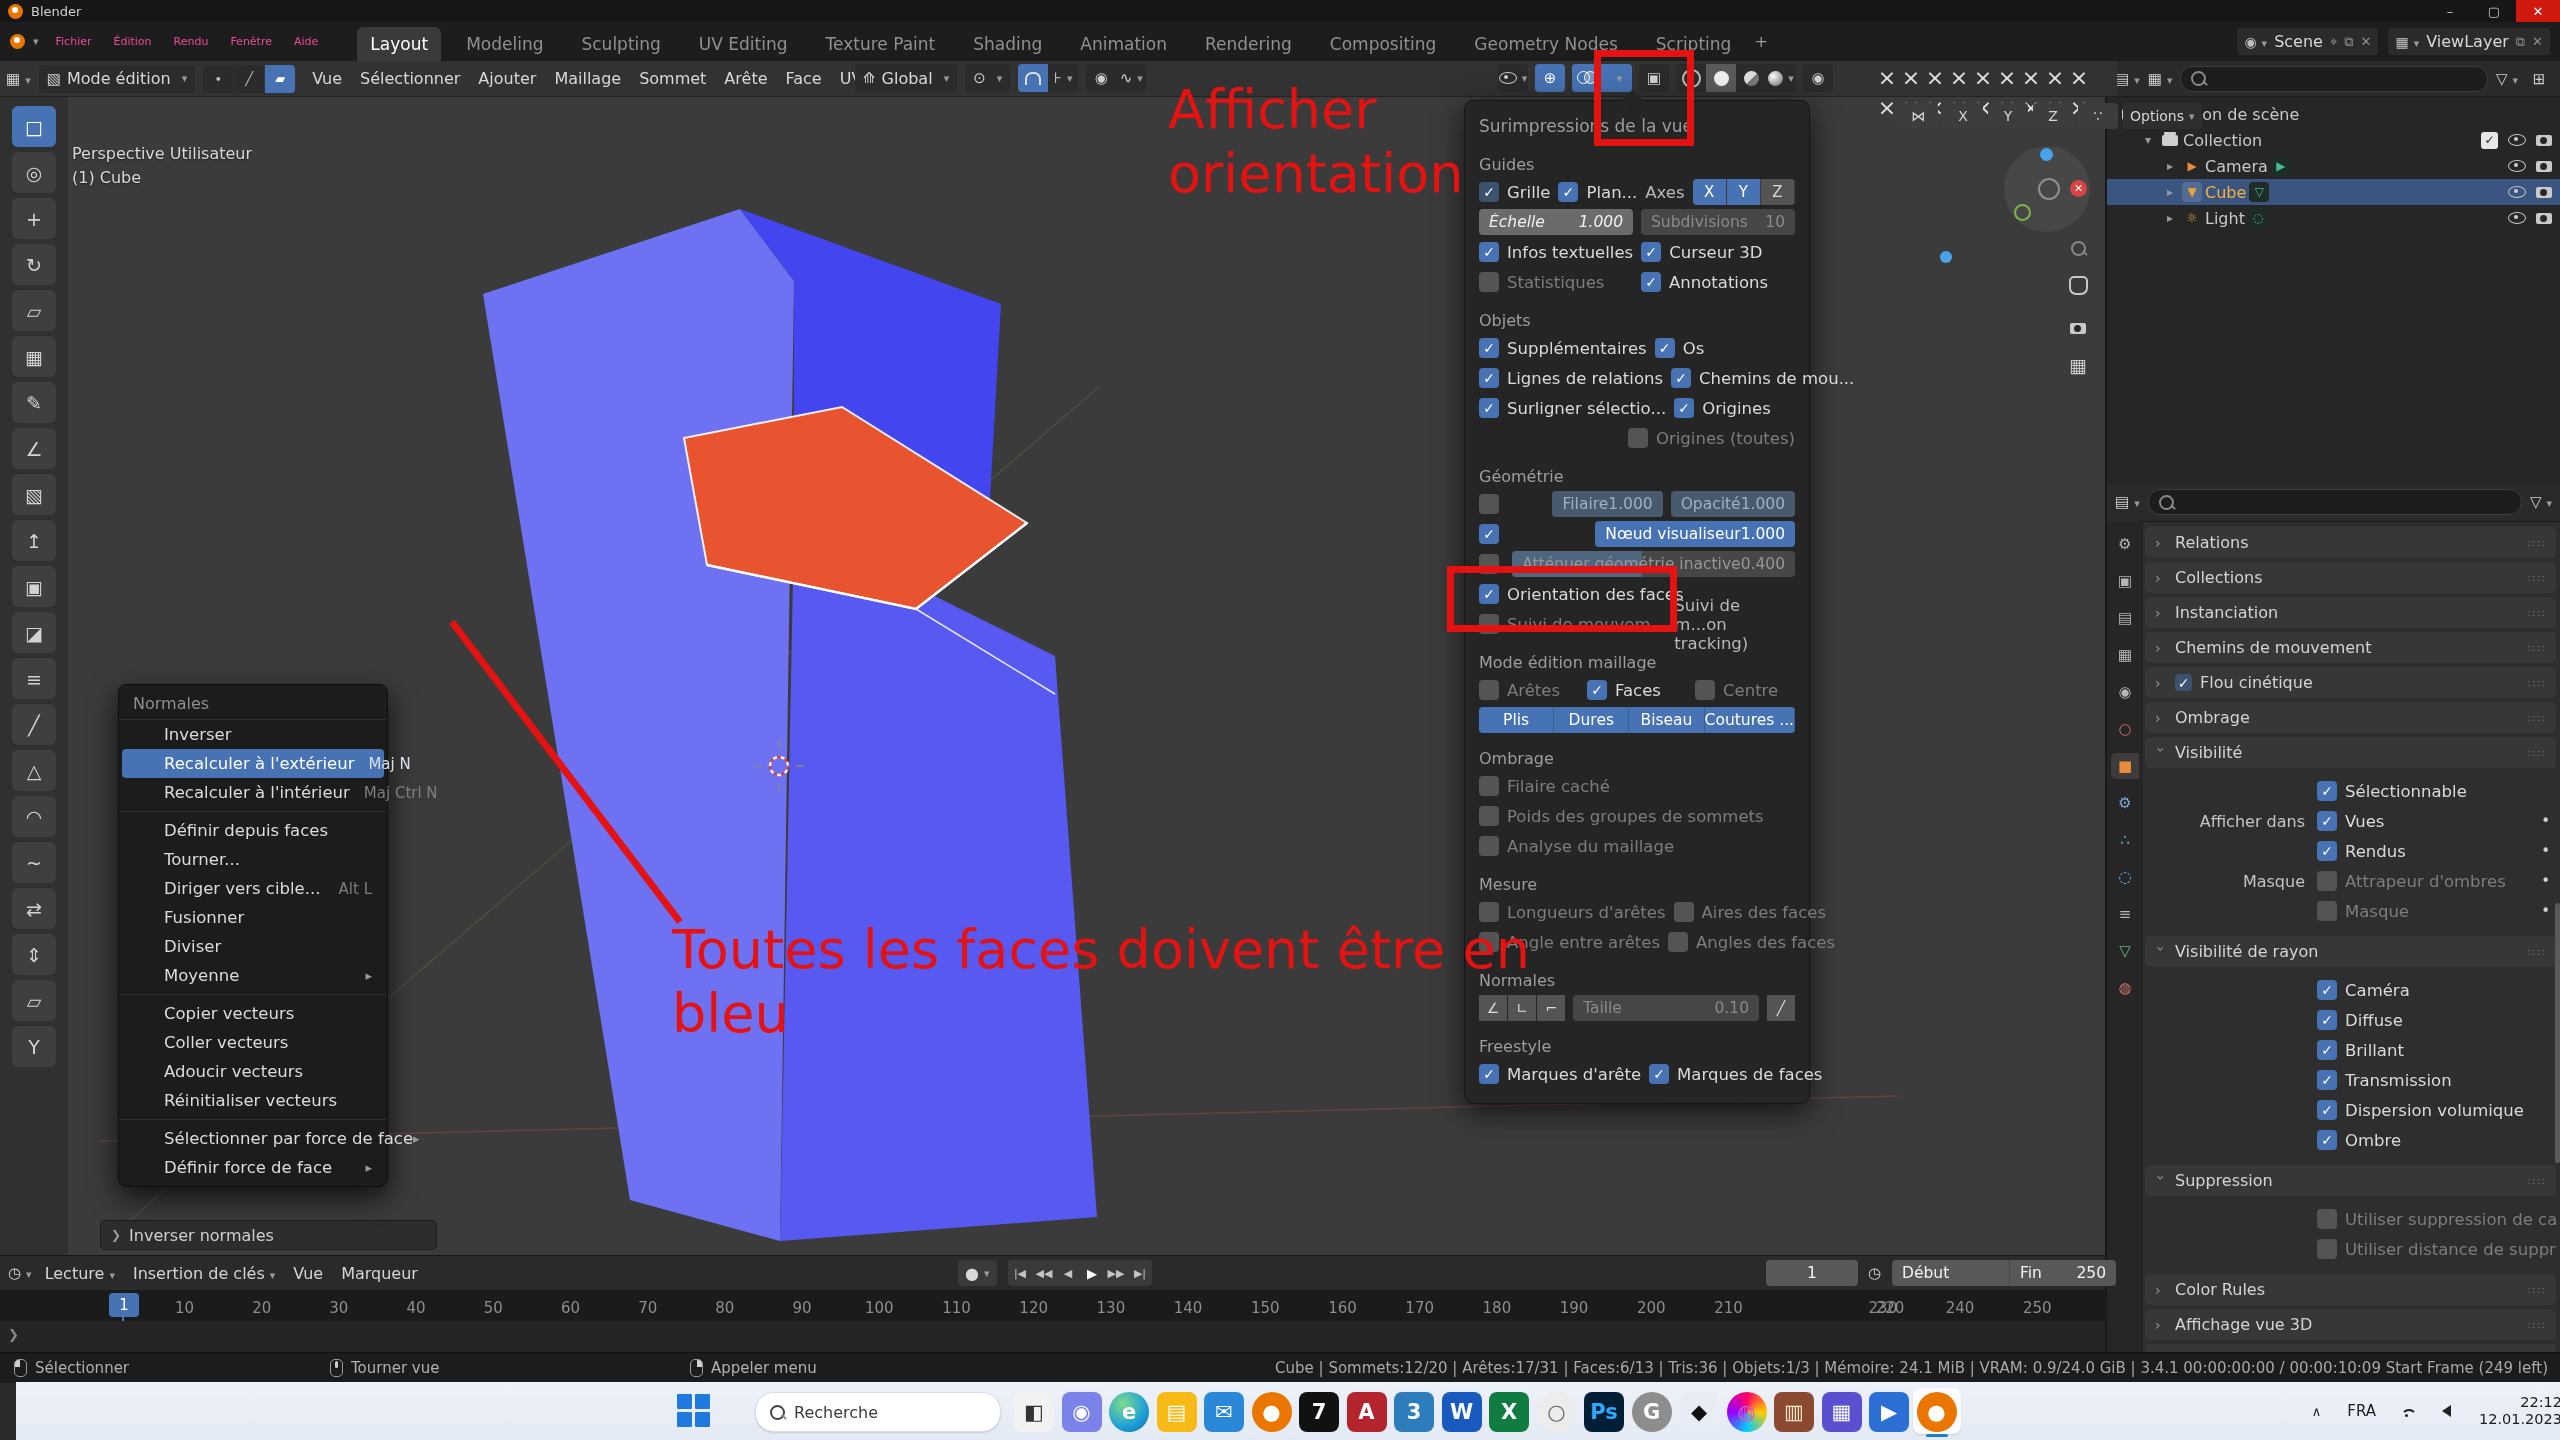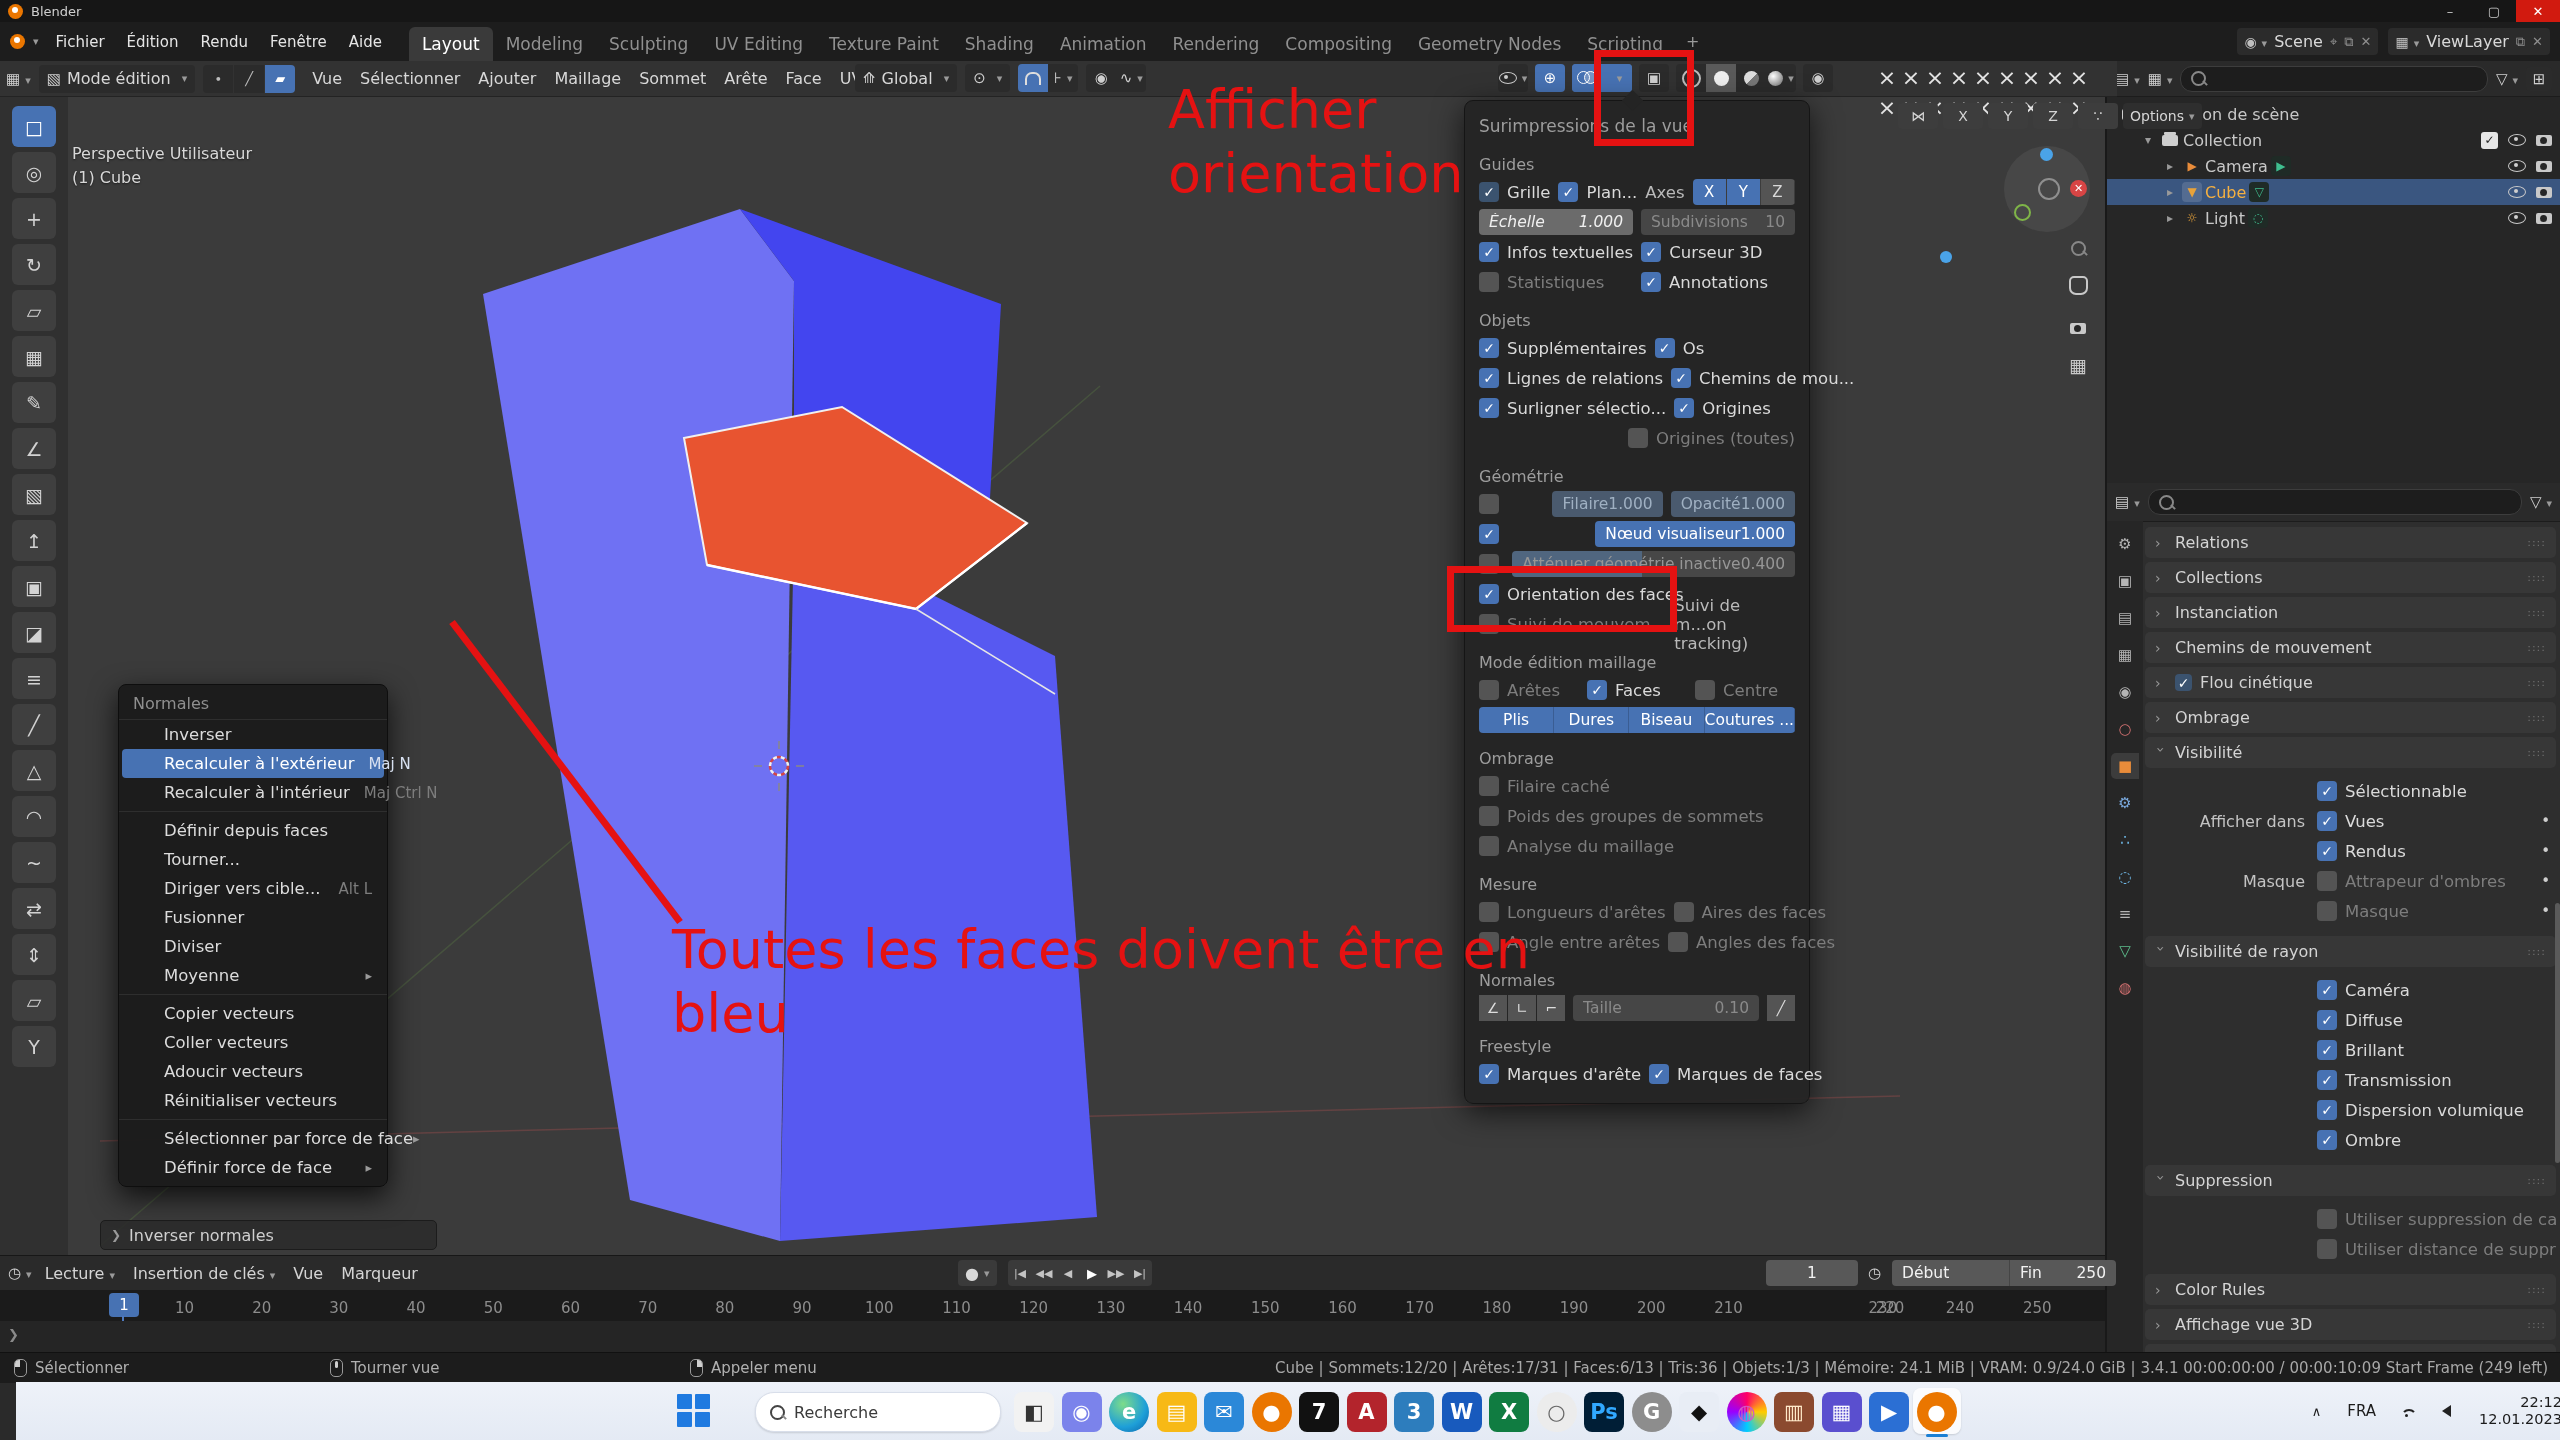--- a/index.html
+++ b/index.html
@@ -13,23 +13,23 @@
   .blogo{width:15px;height:15px;border-radius:50%;background:#ea7600;position:relative;flex:none;}
   .blogo::after{content:"";position:absolute;left:4px;top:3px;width:6px;height:6px;border-radius:50%;background:#fff;}
   .titletext{font-size:13px;color:#cfcfcf;}
   .win-btns{margin-left:auto;display:flex;height:100%;}
   .win-btn{width:44px;height:100%;display:flex;align-items:center;justify-content:center;color:#c9c9c9;font-size:13px;}
   .win-btn.close{background:#d11a0f;color:#fff;}
 
   
   .menubar{height:39px;background:#1d1d1d;display:flex;align-items:center;padding:0 10px;border-bottom:1px solid #101010;}
   .mb-logo{margin-right:6px;display:flex;align-items:center;gap:3px;color:#9a9a9a;}
-  .menu-item{padding:4px 11px;color:#e5e5e5;font-size:15px;}
+  .menu-item{padding:4px 11px;color:#ec4899;font-size:11px;}
   .ws-tabs{display:flex;margin-left:16px;align-items:flex-end;height:100%;}
-  .ws-tab{padding:7px 13px;color:#909090;font-size:17px;border-radius:6px 6px 0 0;white-space:nowrap;}
+  .ws-tab{padding:7px 13px;color:#909090;font-size:17px;border-radius:6px 6px 0 0;white-space:nowrap;margin-left:12px;}
   .ws-tab.active{background:#3a3a3a;color:#fff;}
   .ws-add{padding:7px 10px;color:#9a9a9a;}
   .sel-group{display:flex;align-items:center;background:#2b2b2b;border-radius:4px;height:27px;padding:0 7px;gap:7px;margin-left:10px;font-size:16px;color:#d8d8d8;}
   .sel-ico{color:#c0c0c0;font-size:14px;}
   .sel-mini{color:#8f8f8f;font-size:13px;}
   .dd::after{content:"▾";font-size:11px;color:#9a9a9a;margin-left:5px;}
 
   
   .toolhdr{position:absolute;left:0;top:61px;width:2105px;height:35px;background:#323232;border-bottom:1px solid #232323;display:flex;align-items:center;padding:0 6px;gap:8px;z-index:10;}
   .hbtn{background:#2b2b2b;border-radius:4px;height:28px;display:flex;align-items:center;padding:0 8px;gap:6px;color:#d8d8d8;}

